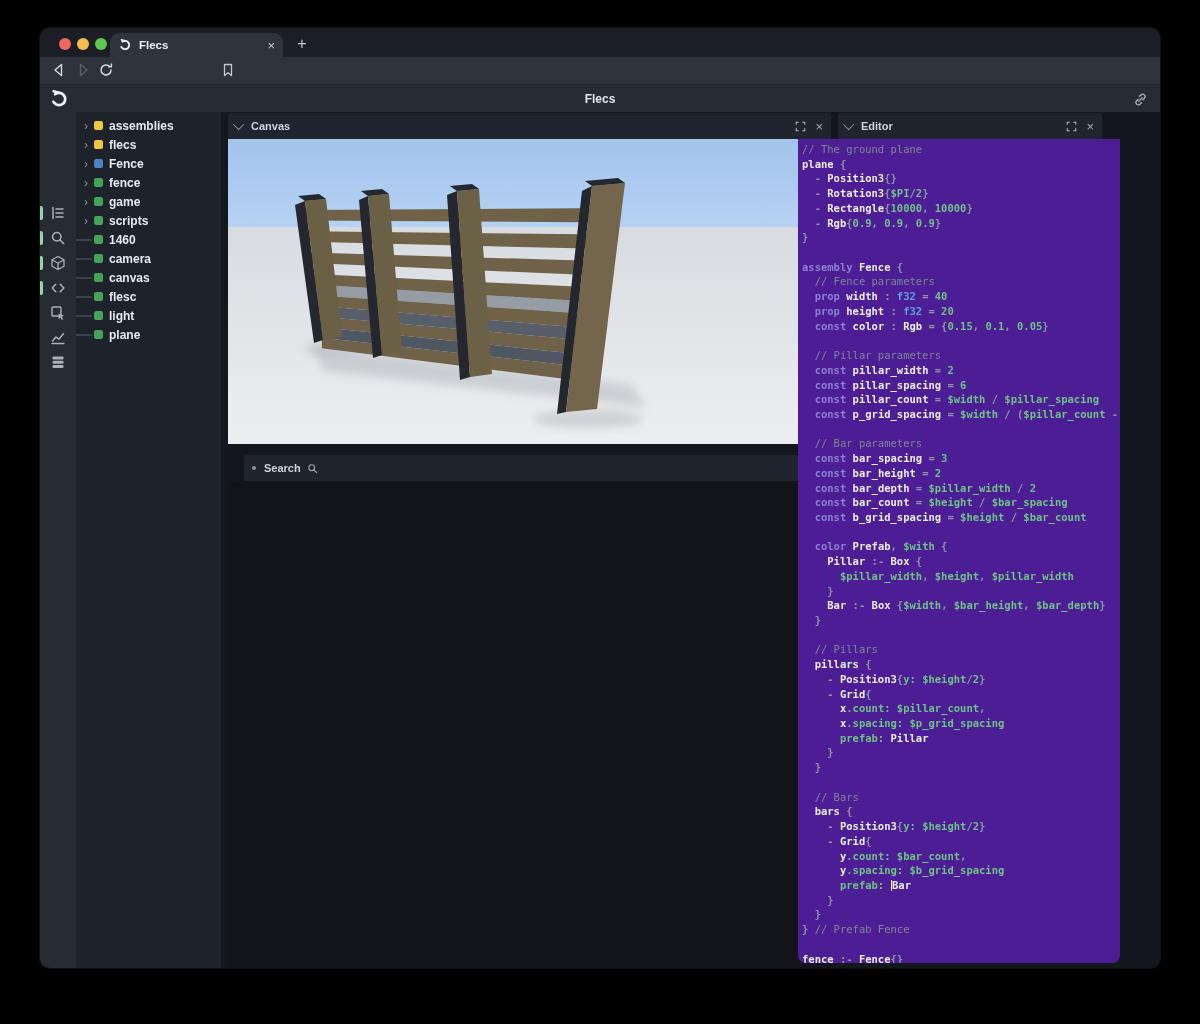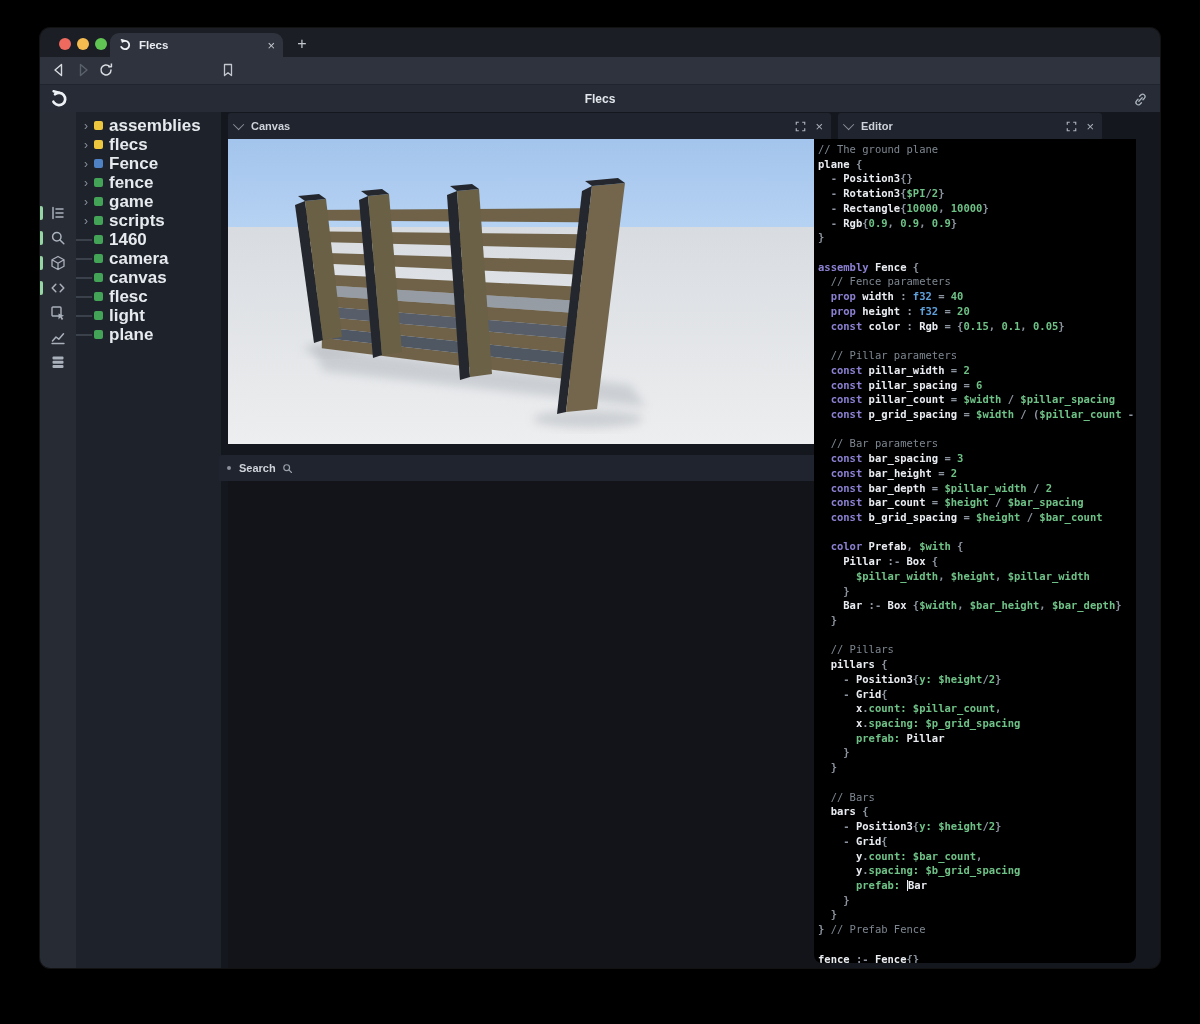--- a/index.html
+++ b/index.html
@@ -38,36 +38,36 @@
   .iconcol{position:absolute;left:0;top:0;width:36px;height:100%;background:#272b34;}
   .si{position:absolute;left:6px;width:24px;height:24px;display:flex;align-items:center;justify-content:center;}
   .si .pill{position:absolute;left:-7px;top:5px;width:4px;height:14px;border-radius:3px;background:var(--pill);}
   .treecol{position:absolute;left:36px;top:0;width:145px;height:100%;background:#1e222b;}
   #tree{position:absolute;left:0;top:4px;width:100%;}
   .trow{position:relative;height:19px;display:flex;align-items:center;padding-left:8px;}
   .chev{width:10px;color:#8a919b;font-size:12px;line-height:10px;}
   .conn{position:absolute;left:0;top:50%;width:16px;height:2px;margin-top:-1px;background:#3a414b;}
   .chevspace{width:10px;}
   .sq{width:9px;height:9px;border-radius:2px;margin-right:6px;flex:none;}
-  .tlabel{color:#e6eaee;font-size:17px;font-weight:700;white-space:nowrap;}
+  .tlabel{color:#e6eaee;font-size:12px;font-weight:700;white-space:nowrap;}
   
   .phead{position:absolute;height:26px;background:#20242e;display:flex;align-items:center;
          padding:0 8px;box-sizing:border-box;border-radius:3px 3px 0 0;}
   .phead .pchev{width:7px;height:7px;border-left:1.5px solid #8a919b;border-bottom:1.5px solid #8a919b;
          transform:rotate(-45deg) translateY(-2px);margin-right:7px;flex:none;}
   .phead .ptitle{color:#ced3da;font-size:11px;font-weight:700;}
   .phead .sp{flex:1;}
   .phead .pclose{color:#aab1bb;font-size:13px;line-height:13px;margin-left:9px;}
   .dot{width:4px;height:4px;border-radius:50%;background:#8a919b;margin-right:8px;}
   .canvas-head{left:188px;top:1px;width:603px;}
   .canvas-body{position:absolute;left:188px;top:27px;width:603px;height:305px;overflow:hidden;}
-  .search-head{left:179px;top:343px;width:706px;justify-content:space-between;}
+  .search-head{left:204px;top:343px;width:706px;justify-content:space-between;}
   .search-body{position:absolute;left:188px;top:369px;width:603px;height:487px;background:#121419;}
   .editor-head{left:798px;top:1px;width:264px;}
-  .editor-body{position:absolute;left:774px;top:27px;width:322px;height:824px;background:#000000;
+  .editor-body{position:absolute;left:758px;top:27px;width:322px;height:824px;background:#4c1d95;
                border-radius:0 0 8px 8px;overflow:hidden;}
   
   #code{padding:3px 0 0 4px;font:600 10.5px "DejaVu Sans Mono",monospace;}
   .cl{height:14.72px;line-height:14.72px;white-space:pre;}
   .cm{color:var(--cm);font-weight:400;} .kw{color:var(--kw);} .id{color:var(--id);font-weight:700;}
   .pu{color:var(--pu);} .gr{color:var(--gr);} .ty{color:var(--ty);}
   .caret{display:inline-block;width:1.5px;height:11px;background:#eef1f5;margin-bottom:-2px;}
   svg{display:block;}
 </style>
 </head>

